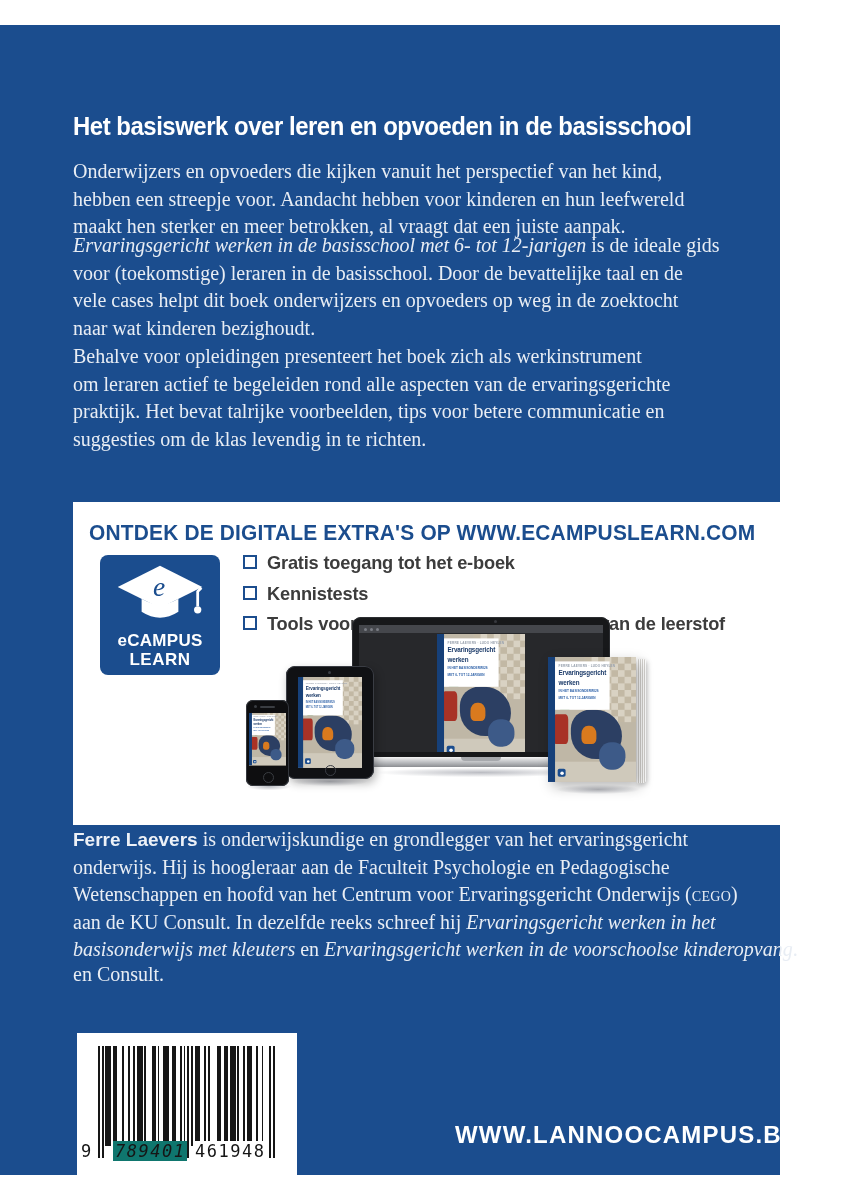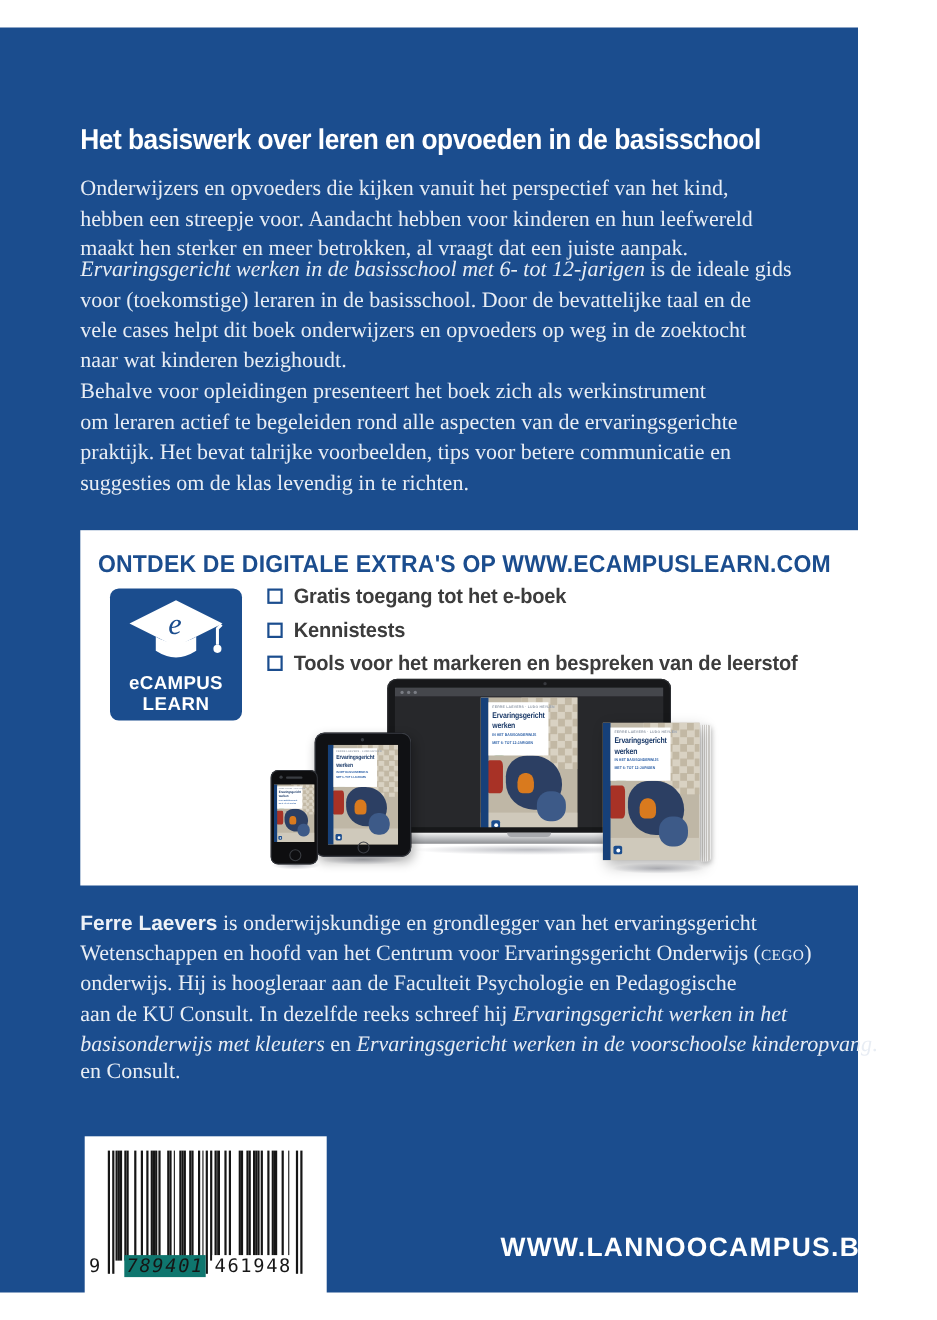--- a/index.html
+++ b/index.html
@@ -11,21 +11,21 @@
   .headline{position:absolute;left:73px;top:94px;color:#ffffff;font-size:26px;font-weight:bold;
             letter-spacing:-0.5px;transform:scaleX(0.92);transform-origin:left center;white-space:nowrap;}
   .para{position:absolute;left:73px;color:#e8edf4;font-family:"Liberation Serif",serif;
         font-size:20px;line-height:27.5px;}
   .para .ln{white-space:nowrap;}
   .it{font-style:italic;}
   .sc{font-variant:small-caps;letter-spacing:0.3px;}
   .bold-name{font-family:"Liberation Sans",sans-serif;font-weight:bold;color:#edf1f7;font-size:19px;}
 
   
-  .extras{position:absolute;left:73px;top:482px;width:714px;height:323px;background:#ffffff;}
+  .extras{position:absolute;left:73px;top:502px;width:714px;height:323px;background:#ffffff;}
   .extras-heading{position:absolute;left:0;top:18px;width:642px;text-align:center;color:#1b4d8e;
                   font-size:22px;font-weight:bold;letter-spacing:0.2px;transform:scaleX(0.95);white-space:nowrap;}
   .ecampus{position:absolute;left:27px;top:53px;width:120px;height:120px;background:#1b4d8e;border-radius:8px;}
   .ecampus svg{position:absolute;left:14px;top:8px;}
   .ecampus .l1{position:absolute;left:0;top:76px;width:120px;text-align:center;color:#fff;
                font-size:17px;font-weight:bold;letter-spacing:0.3px;}
   .ecampus .l2{position:absolute;left:0;top:95px;width:120px;text-align:center;color:#fff;
                font-size:17px;font-weight:bold;letter-spacing:0.5px;}
   .bullets{position:absolute;left:170px;top:50px;}
   .bullet-row{display:flex;align-items:flex-start;margin-bottom:8.5px;}
@@ -292,22 +292,22 @@
     </div>
     <div class="c-logo">
             <i></i>
           </div>
   </div>
 </div>
   </div>
 
   <div class="para" style="top:826px;">
     <div class="ln"><span class="bold-name">Ferre Laevers</span><span> is onderwijskundige en grondlegger van het ervaringsgericht</span></div>
+    <div class="ln">onderwijs. Hij is hoogleraar aan de Faculteit Psychologie en Pedagogische</div>
     <div class="ln"><span>Wetenschappen en hoofd van het Centrum voor Ervaringsgericht Onderwijs (</span><span class="sc">cego</span><span>)</span></div>
-    <div class="ln">onderwijs. Hij is hoogleraar aan de Faculteit Psychologie en Pedagogische</div>
     <div class="ln"><span>aan de KU Consult. In dezelfde reeks schreef hij </span><span class="it">Ervaringsgericht werken in het</span></div>
     <div class="ln"><span class="it">basisonderwijs met kleuters</span><span> en </span><span class="it">Ervaringsgericht werken in de voorschoolse kinderopvang</span><span>.</span></div>
   </div>
 
   <div class="para" style="top:961px;">
     <div class="ln">en Consult.</div>
   </div>
 
   <div class="barcode-box">
     <div class="barcode-bars">

